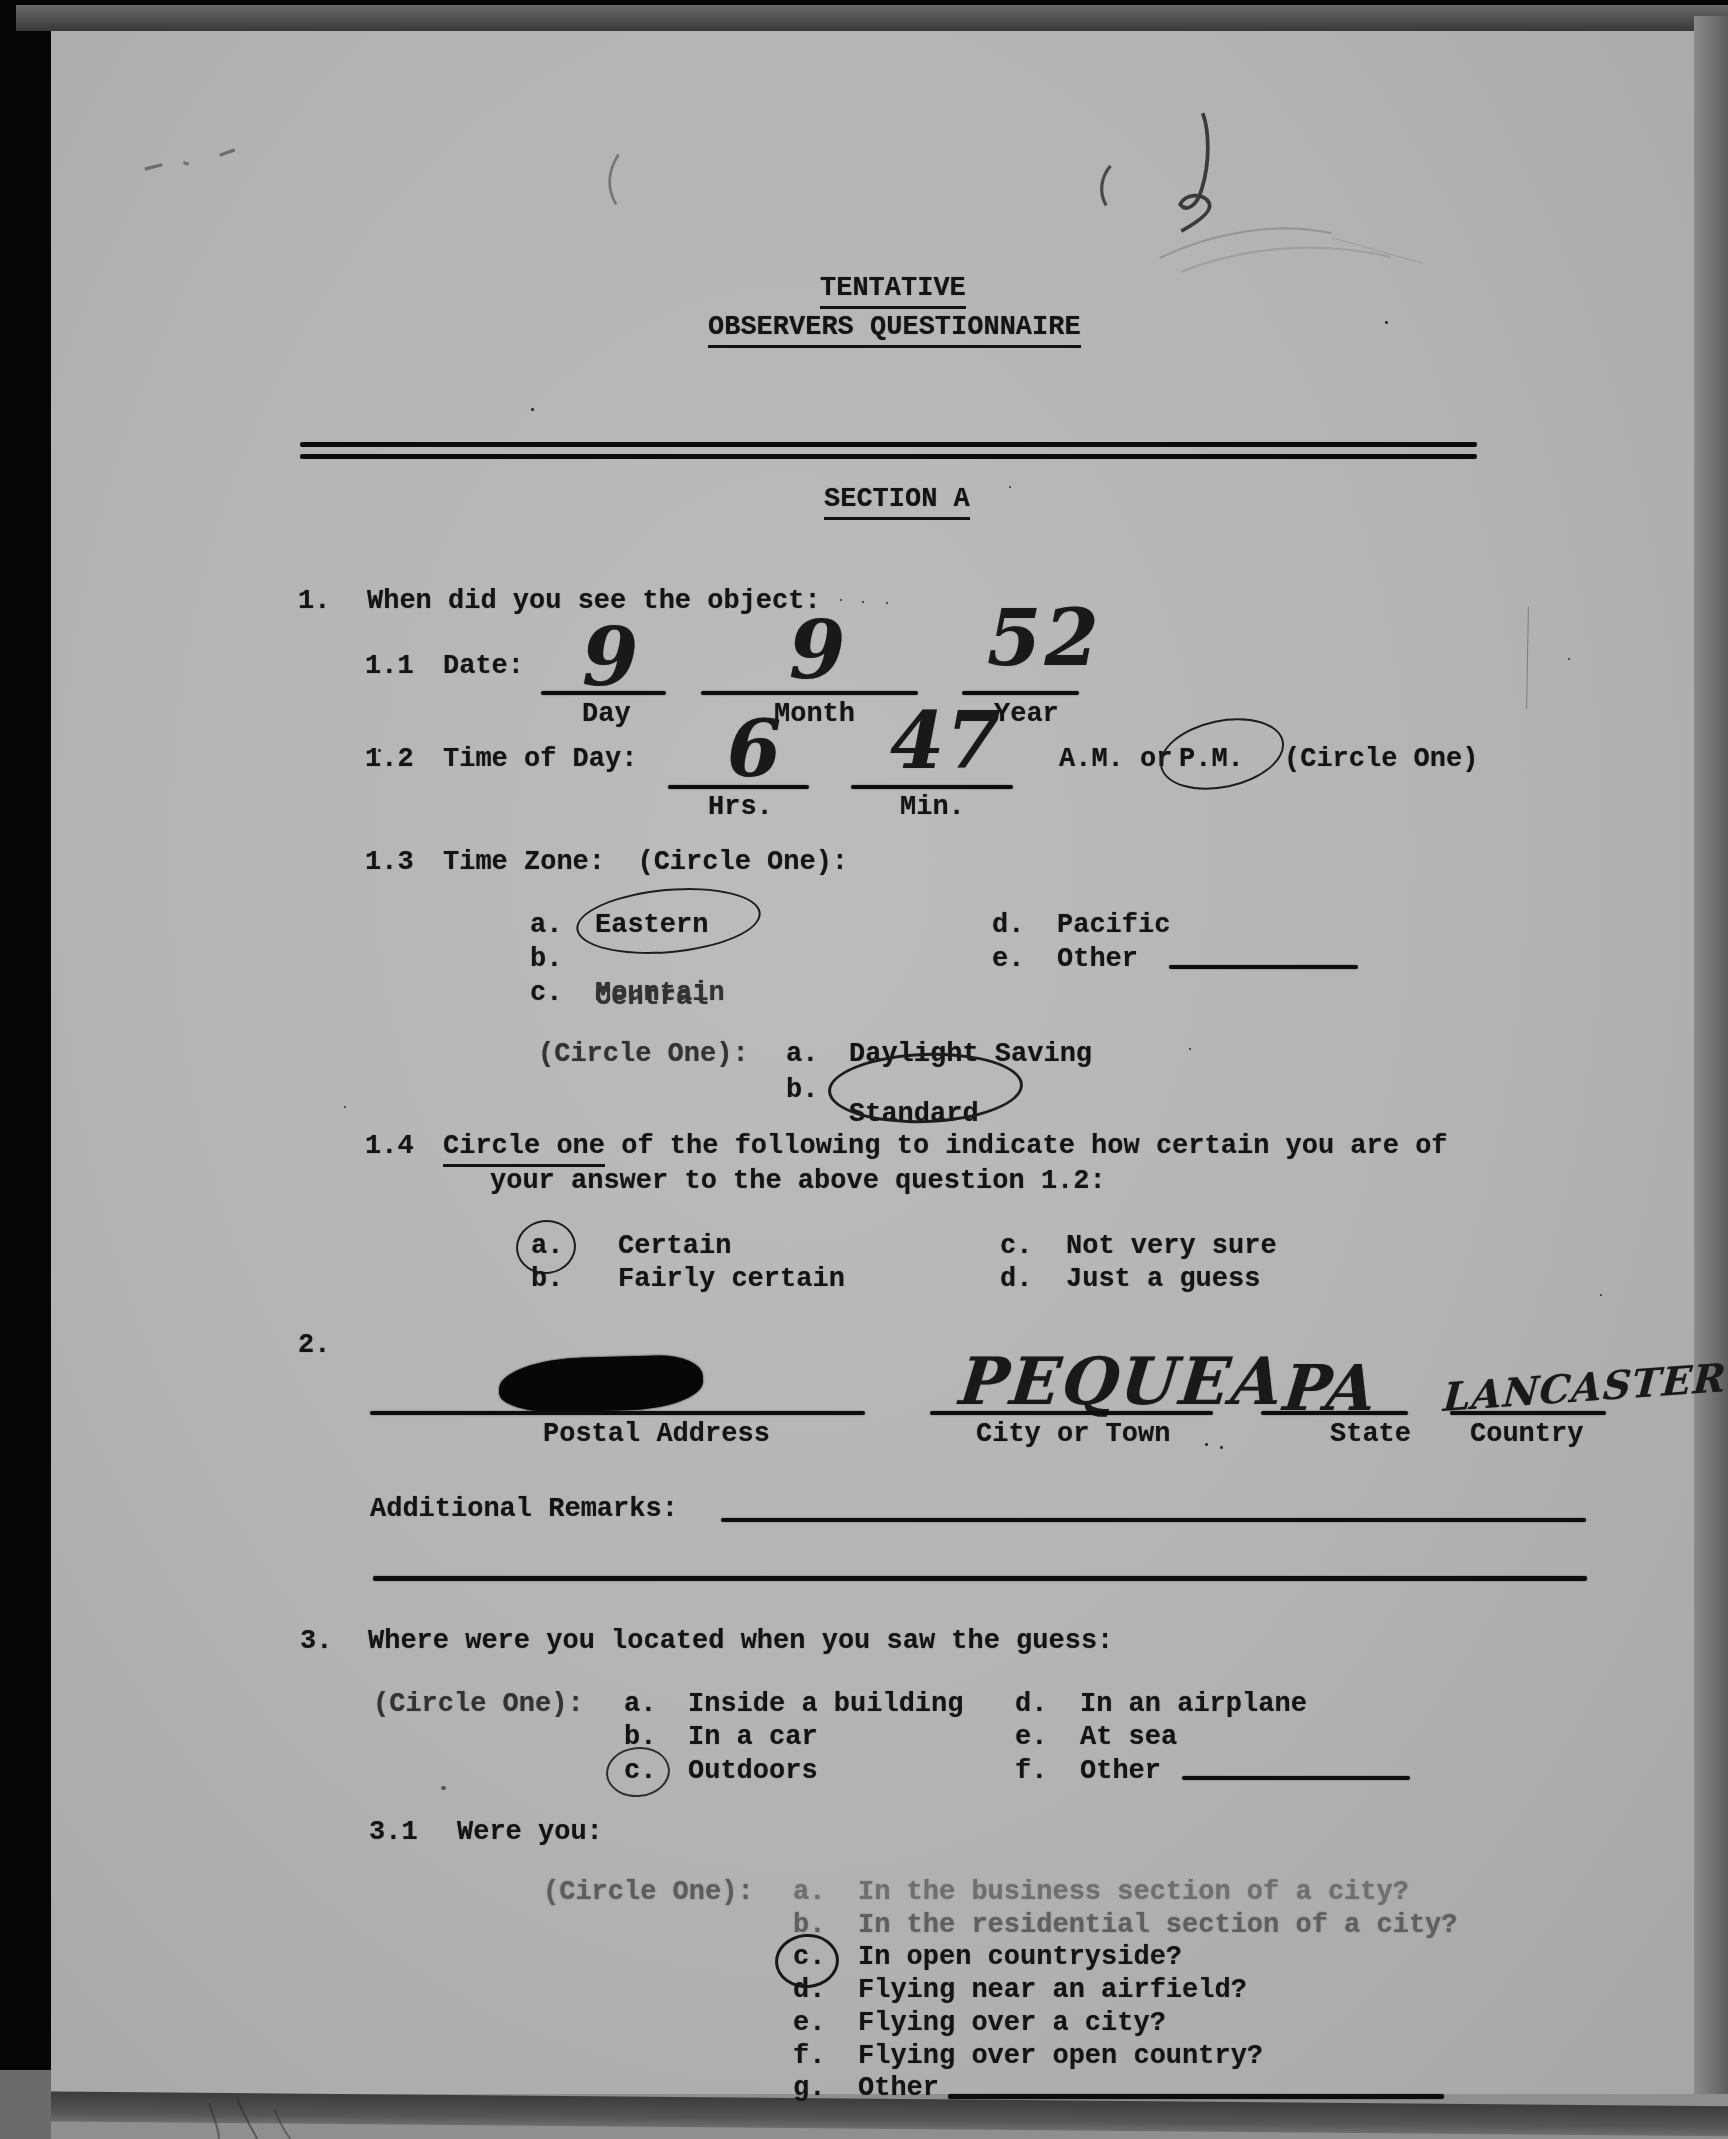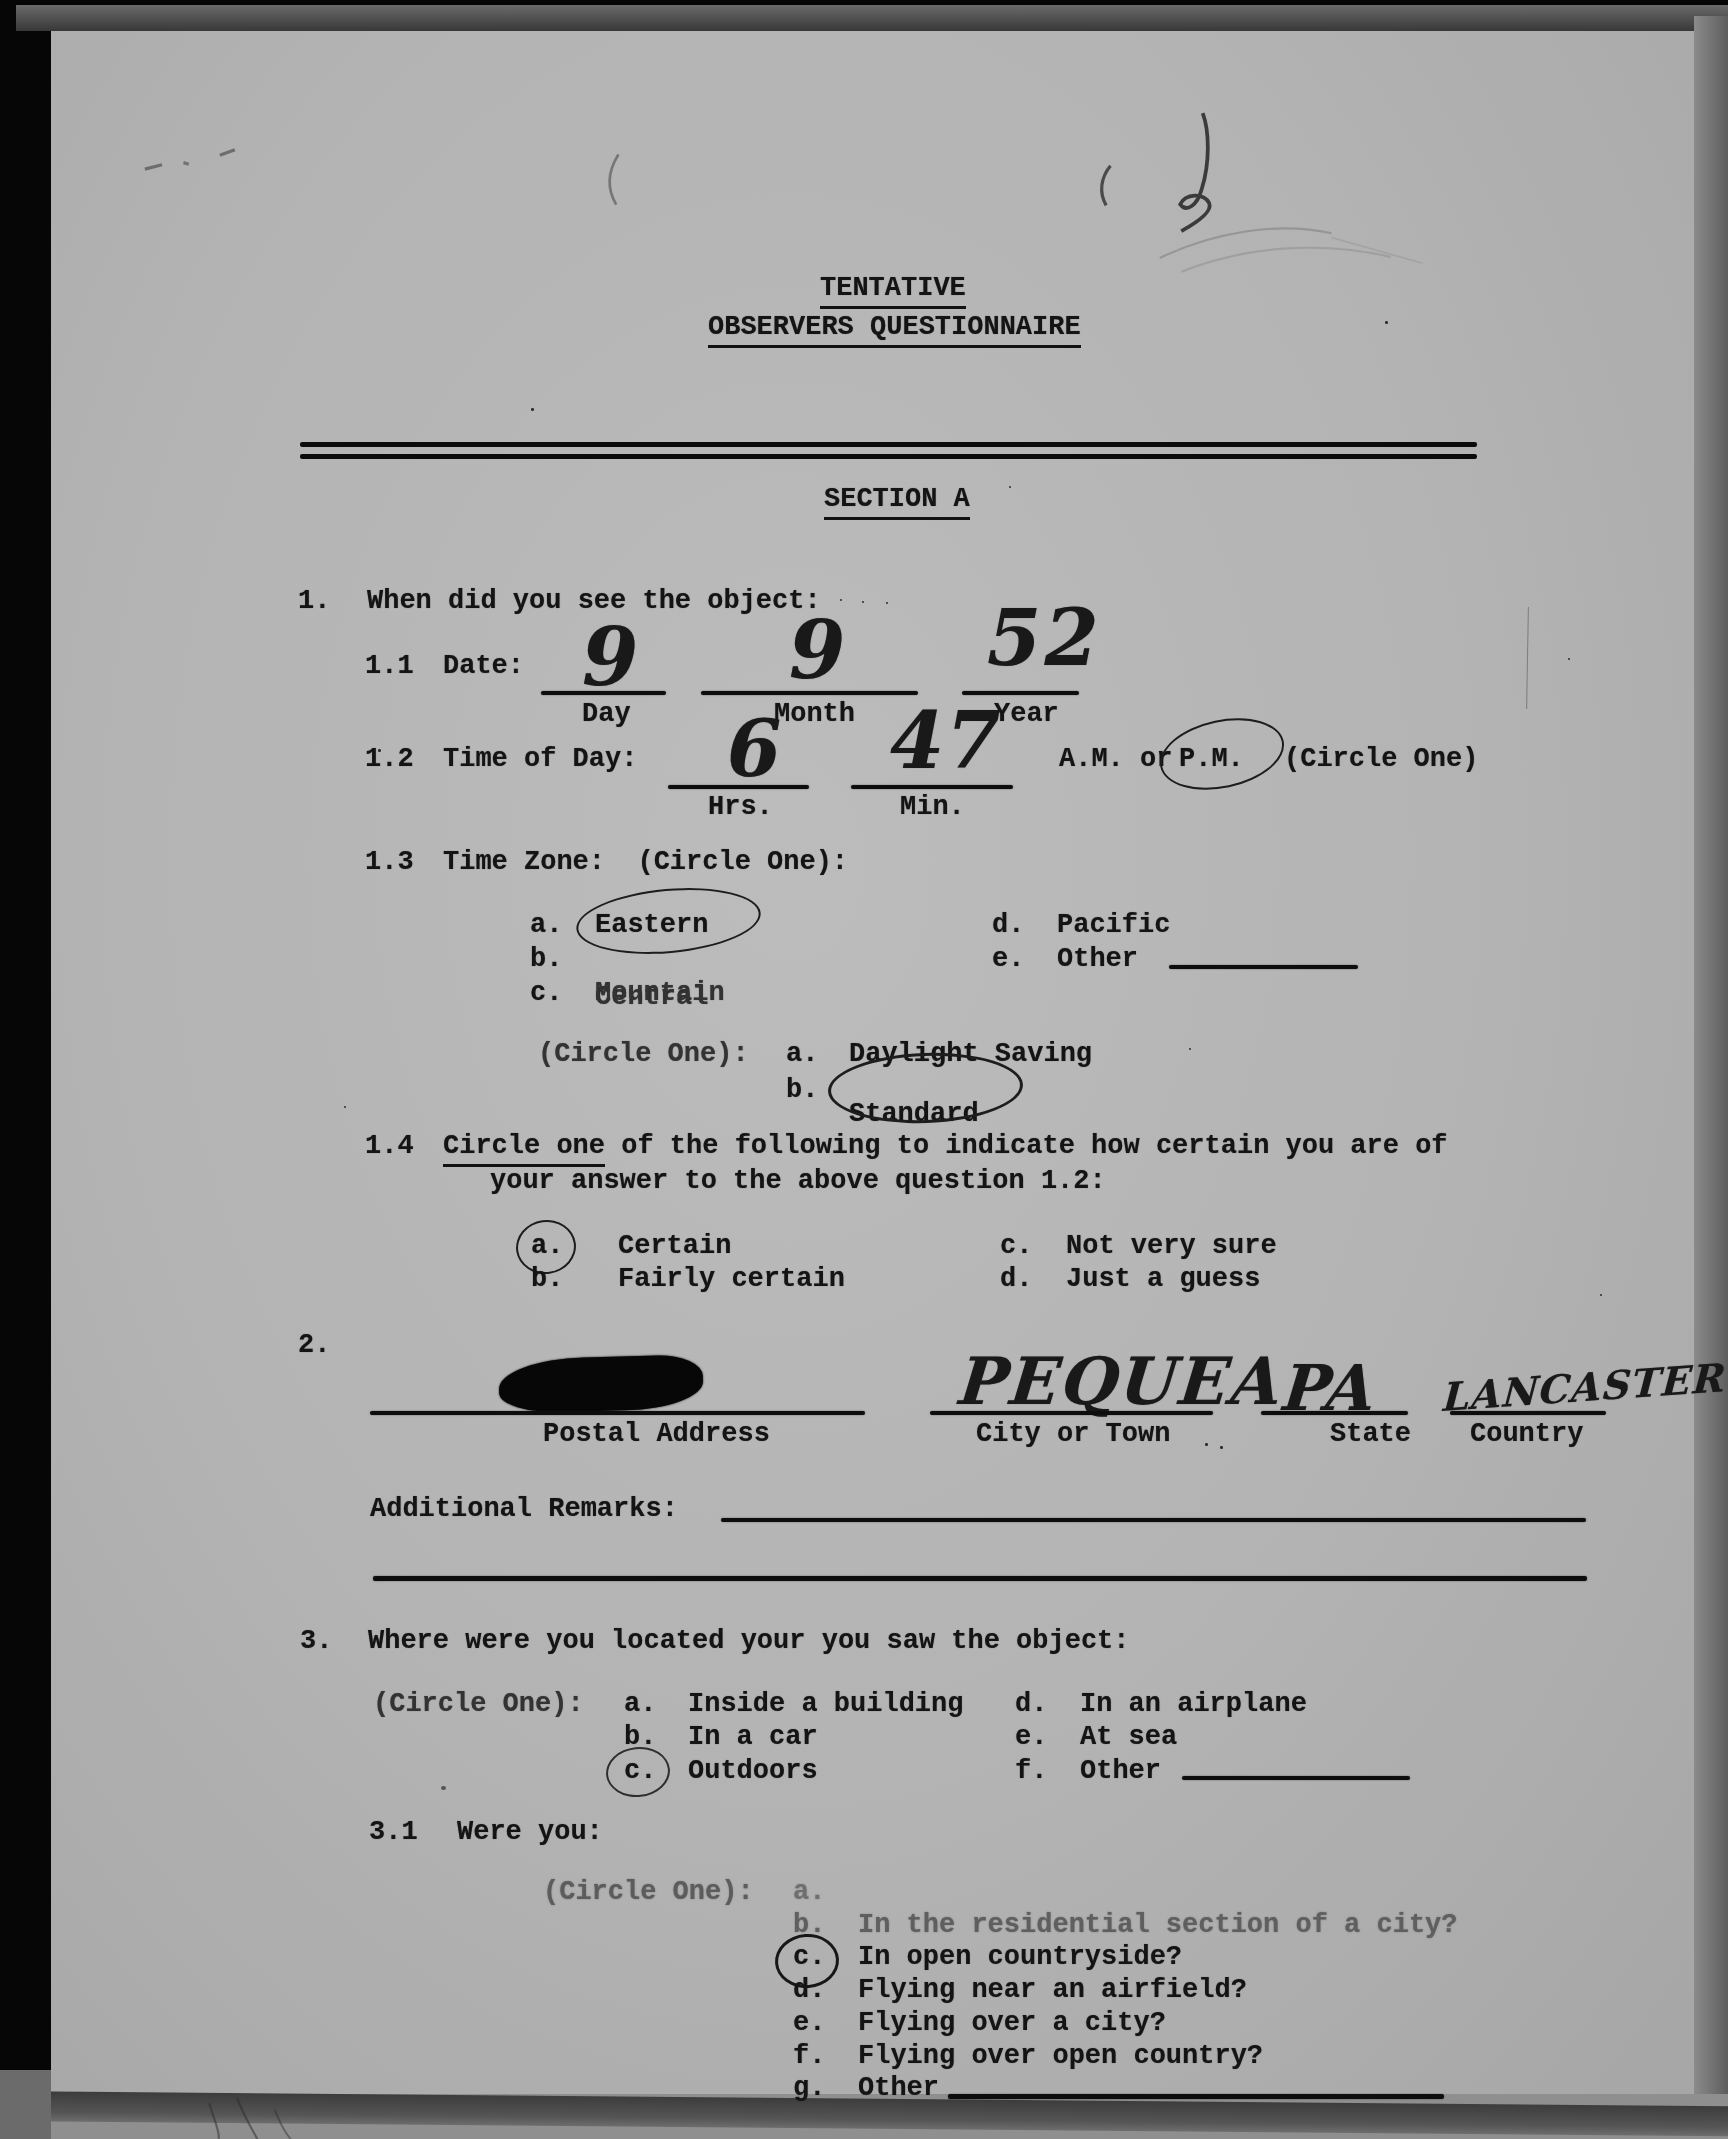--- a/index.html
+++ b/index.html
@@ -169,41 +169,42 @@
   <div class="fline" style="left:1450px;top:1411px;width:156px;"></div>
   <div class="tw" style="left:543px;top:1419px;">Postal Address</div>
   <div class="tw" style="left:976px;top:1419px;">City or Town</div>
   <div class="tw" style="left:1305px;top:1419px;margin-left:25px;">State</div>
   <div class="tw" style="left:1470px;top:1419px;">Country</div>
   <div class="tw" style="left:370px;top:1494px;">Additional Remarks:</div>
   <div class="fline" style="left:721px;top:1518px;width:865px;"></div>
   <div class="fline" style="left:373px;top:1576px;width:1214px;height:4.8px;"></div>
 
   <div class="tw" style="left:300px;top:1626px;">3.</div>
-  <div class="tw" style="left:368px;top:1626px;">Where were you located your you saw the object:</div>
+  <div class="tw" style="left:368px;top:1626px;">Where were you located when you saw the guess:</div>
   <div class="tw mid" style="left:373px;top:1689px;">(Circle One):</div>
   <div class="tw" style="left:624px;top:1689px;">a.</div>
   <div class="tw" style="left:688px;top:1689px;">Inside a building</div>
   <div class="tw" style="left:624px;top:1722px;">b.</div>
   <div class="tw" style="left:688px;top:1722px;">In a car</div>
   <div class="tw" style="left:624px;top:1756px;">c.</div>
   <div class="ell" style="left:606px;top:1747px;width:60px;height:46px;transform:rotate(-6deg);border-width:2.1px;border-color:#2e2e2e;"></div>
   <div class="tw" style="left:688px;top:1756px;">Outdoors</div>
   <div class="tw" style="left:1015px;top:1689px;">d.</div>
   <div class="tw" style="left:1080px;top:1689px;">In an airplane</div>
   <div class="tw" style="left:1015px;top:1722px;">e.</div>
   <div class="tw" style="left:1080px;top:1722px;">At sea</div>
   <div class="tw" style="left:1015px;top:1756px;">f.</div>
   <div class="tw" style="left:1080px;top:1756px;">Other</div>
   <div class="fline" style="left:1182px;top:1776px;width:228px;"></div>
 
   <div class="tw" style="left:369px;top:1817px;">3.1</div>
   <div class="tw" style="left:457px;top:1817px;">Were you:</div>
   <div class="tw hintfaint" style="left:543px;top:1877px;">(Circle One):</div>
   <div class="tw fainta" style="left:793px;top:1877px;">a.</div>
+  <div class="tw fainta" style="left:858px;top:1877px;">In the business section of a city?</div>
   <div class="tw faintb" style="left:793px;top:1910px;">b.</div>
   <div class="tw faintb" style="left:858px;top:1910px;">In the residential section of a city?</div>
   <div class="tw" style="left:793px;top:1942px;">c.</div>
   <div class="ell" style="left:775px;top:1934px;width:58px;height:48px;transform:rotate(-4deg);border-width:3.2px;border-color:#171717;"></div>
   <div class="tw" style="left:858px;top:1942px;">In open countryside?</div>
   <div class="tw" style="left:793px;top:1975px;">d.</div>
   <div class="tw" style="left:858px;top:1975px;">Flying near an airfield?</div>
   <div class="tw" style="left:793px;top:2008px;">e.</div>
   <div class="tw" style="left:858px;top:2008px;">Flying over a city?</div>
   <div class="tw" style="left:793px;top:2041px;">f.</div>

